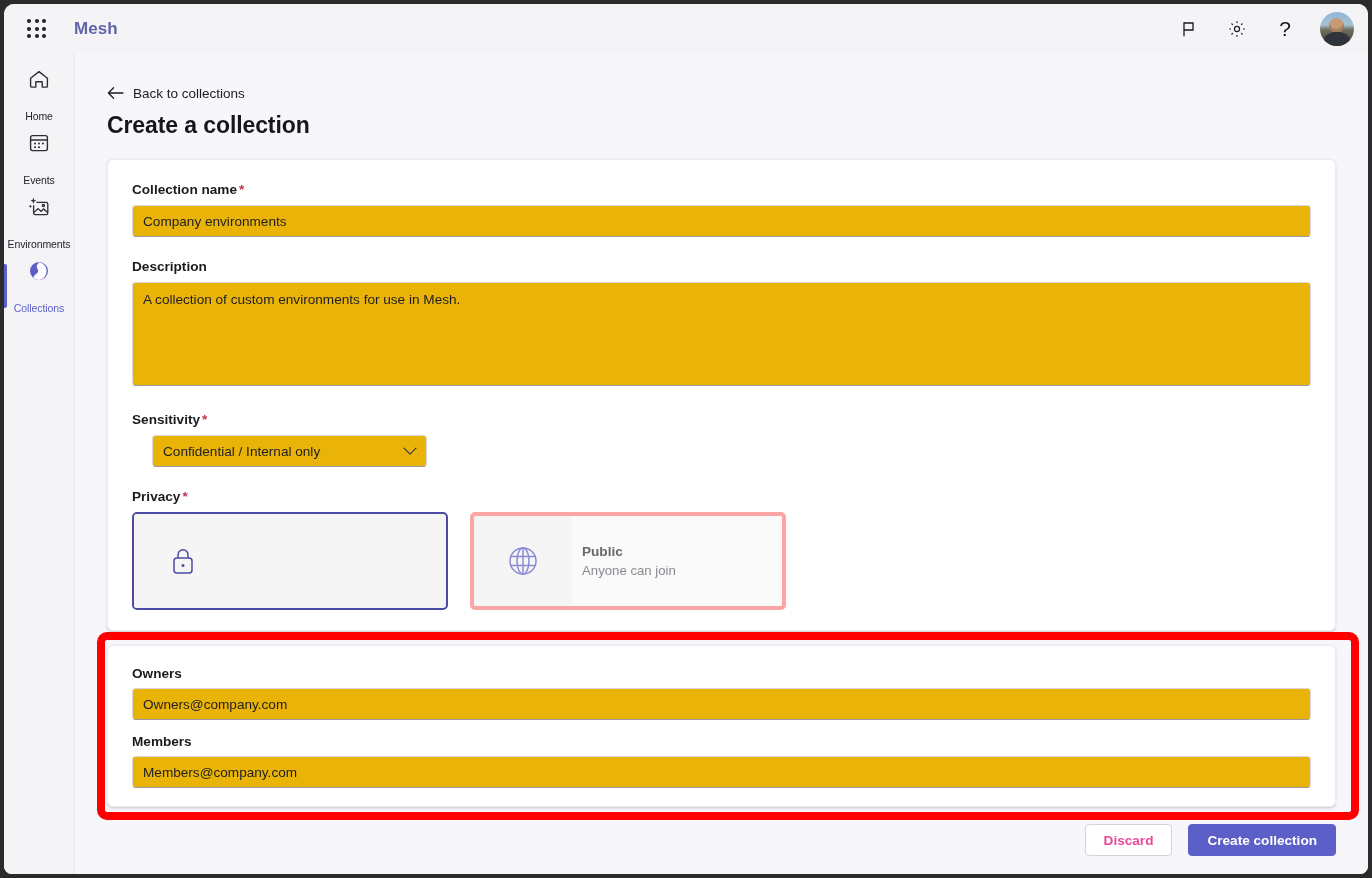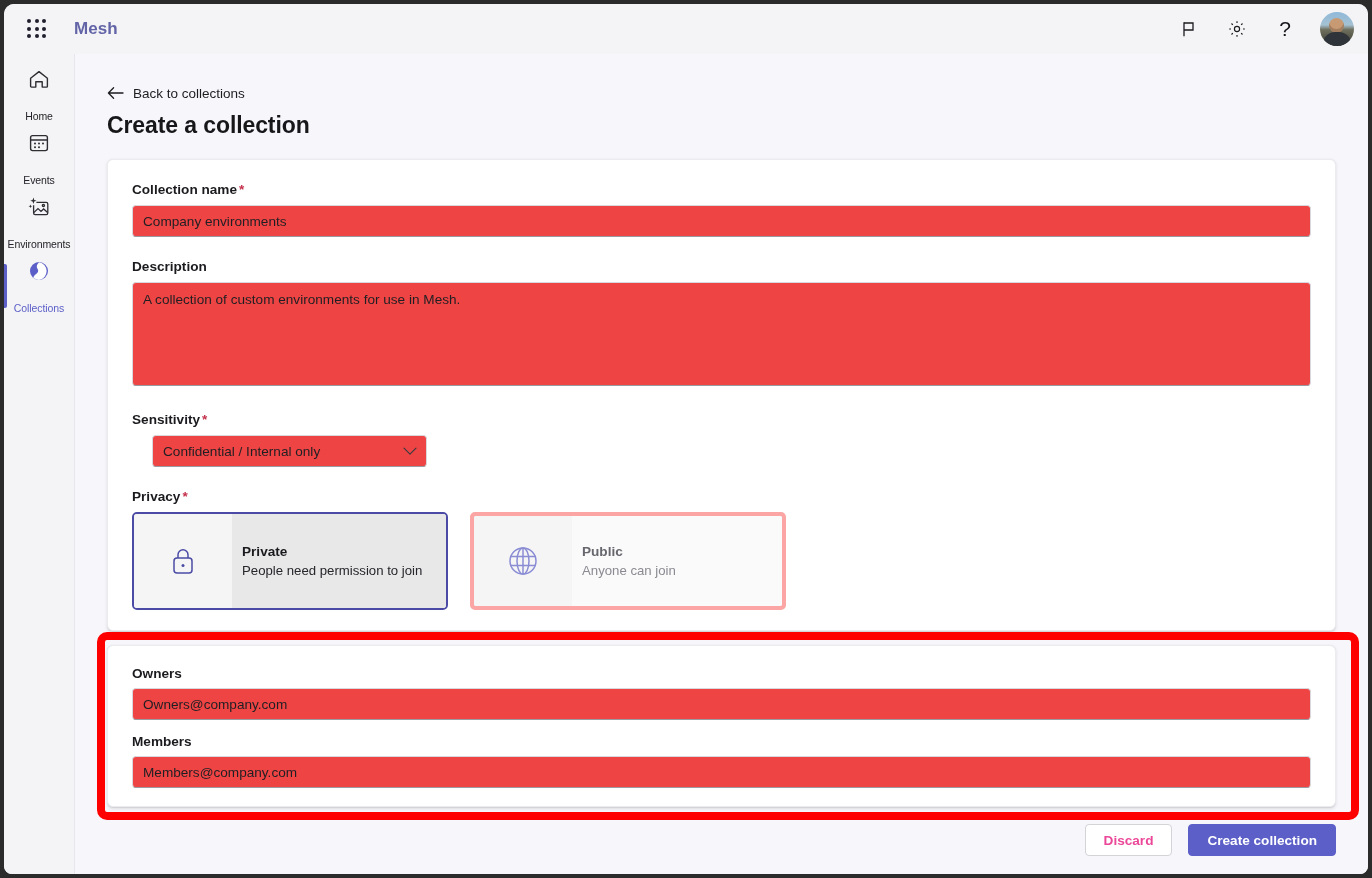--- a/index.html
+++ b/index.html
@@ -138,21 +138,21 @@
     font-size: 13.6px; font-weight: 700; color: #1b1b1f;
     margin-bottom: 8px;
   }
   .req { color: #c4314b; font-weight: 700; margin-left: 2px; }
 
   .tf {
     width: 100%; height: 32px;
     border: 1px solid #d8d8dd;
     border-bottom: 1px solid #9a9aa2;
     border-radius: 4px;
-    background: #ef4444;
+    background: #eab308;
     font-family: "Liberation Sans", sans-serif;
     font-size: 13.6px; color: #1f1f23;
     padding: 0 10px;
     outline: none;
   }
   textarea.tf {
     height: 104px; padding: 8px 10px; resize: none; line-height: 1.35;
   }
   .gap { height: 22px; }
 
@@ -365,24 +365,20 @@
 
       <div id="privacy-row">
 
         <div class="privacy-card selected">
           <div class="pc-icon">
             <svg width="30" height="32" viewBox="0 0 30 32" fill="none" stroke="#4b4ba5" stroke-width="1.5">
               <rect x="6" y="13" width="18" height="15" rx="3"></rect>
               <path d="M10 13v-3.2a5 5 0 0 1 10 0V13"></path>
               <circle cx="15" cy="20.5" r="1.5" fill="#4b4ba5" stroke="none"></circle>
             </svg>
-          </div>
-          <div class="pc-body">
-            <div class="pc-title">Private</div>
-            <div class="pc-sub">People need permission to join</div>
           </div>
         </div>
 
         <div class="privacy-card">
           <div class="pc-icon">
             <svg width="34" height="34" viewBox="0 0 34 34" fill="none" stroke="#8a8cd4" stroke-width="1.5">
               <circle cx="17" cy="17" r="13"></circle>
               <ellipse cx="17" cy="17" rx="6" ry="13"></ellipse>
               <path d="M4.4 12.6h25.2M4.4 21.4h25.2M17 4v26"></path>
             </svg>

